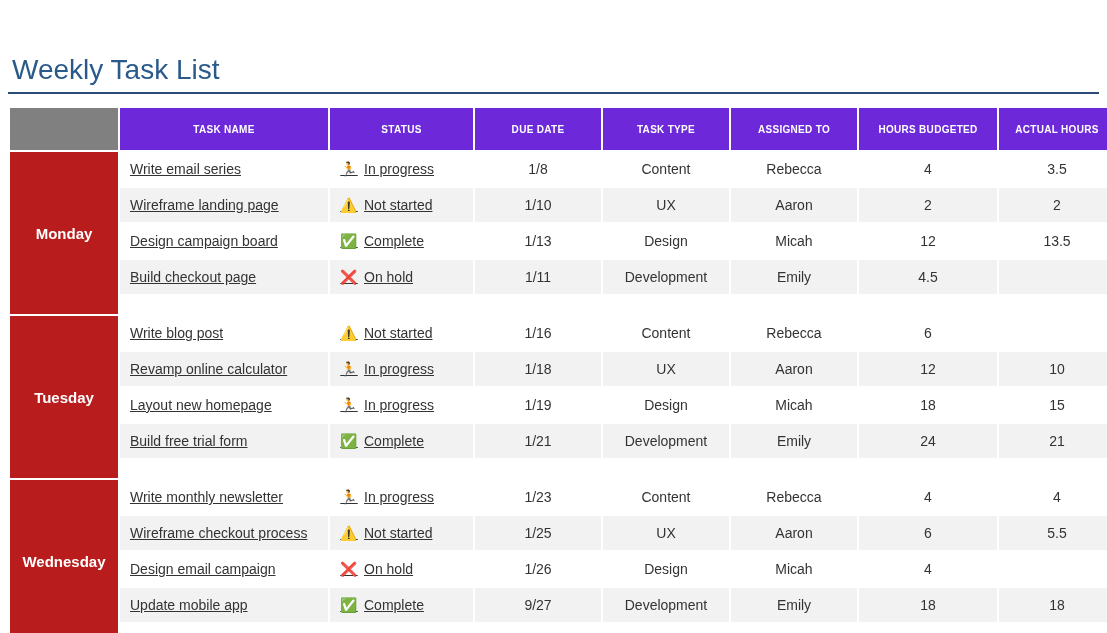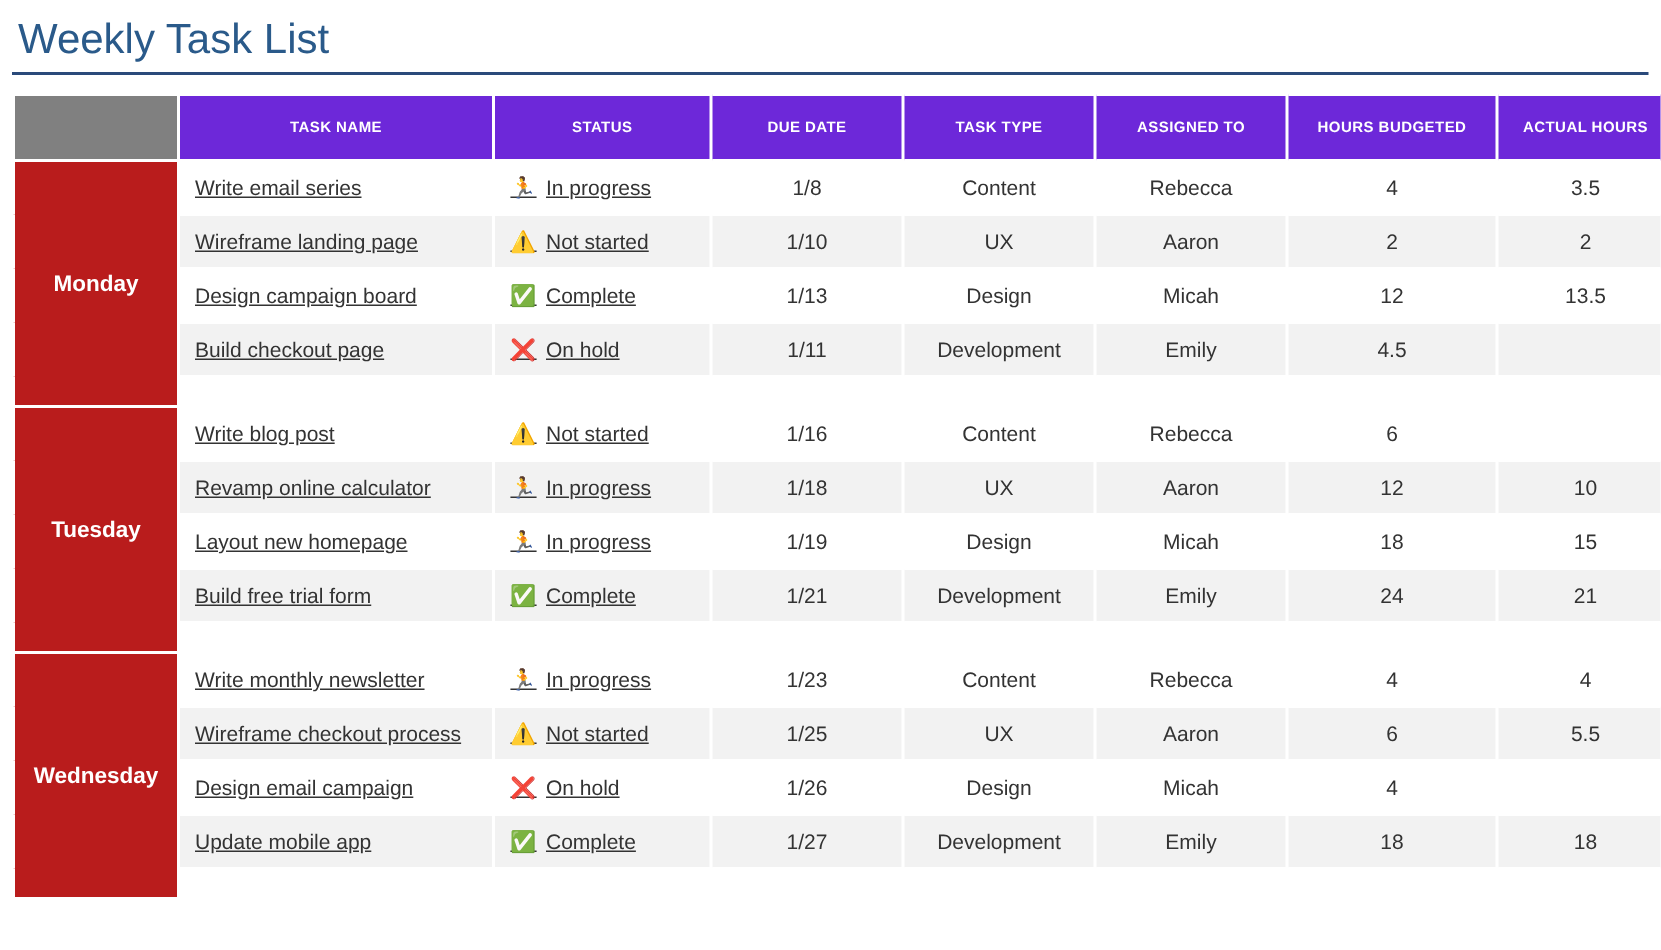--- a/index.html
+++ b/index.html
@@ -11,20 +11,21 @@
     width: 1107px;
   }
   .page {
     padding: 6px 8px 12px 8px;
   }
   .title {
     font-size: 28px;
     color: #2a5a8a;
     font-weight: 400;
     padding: 4px 0 6px 4px;
+    margin-top: 44px;
   }
   .title-underline {
     border-bottom: 2px solid #2a4a7a;
     margin-bottom: 12px;
   }
   table.task-grid {
     border-collapse: collapse;
     width: 100%;
     table-layout: fixed;
   }
@@ -286,21 +287,21 @@
           <td class="data t-center"></td>
         </tr>
         <tr class="row-even">
           <td class="data t-left">Update mobile app</td>
           <td class="data t-left">
             <span class="status-wrap">
               <span class="status-icon">✅</span>
               <span>Complete</span>
             </span>
           </td>
-          <td class="data t-center">1/27</td>
+          <td class="data t-center">9/27</td>
           <td class="data t-center">Development</td>
           <td class="data t-center">Emily</td>
           <td class="data t-center">18</td>
           <td class="data t-center">18</td>
         </tr>
         <tr class="sep row-odd">
           <td class="data"></td>
           <td class="data"></td>
           <td class="data"></td>
           <td class="data"></td>

